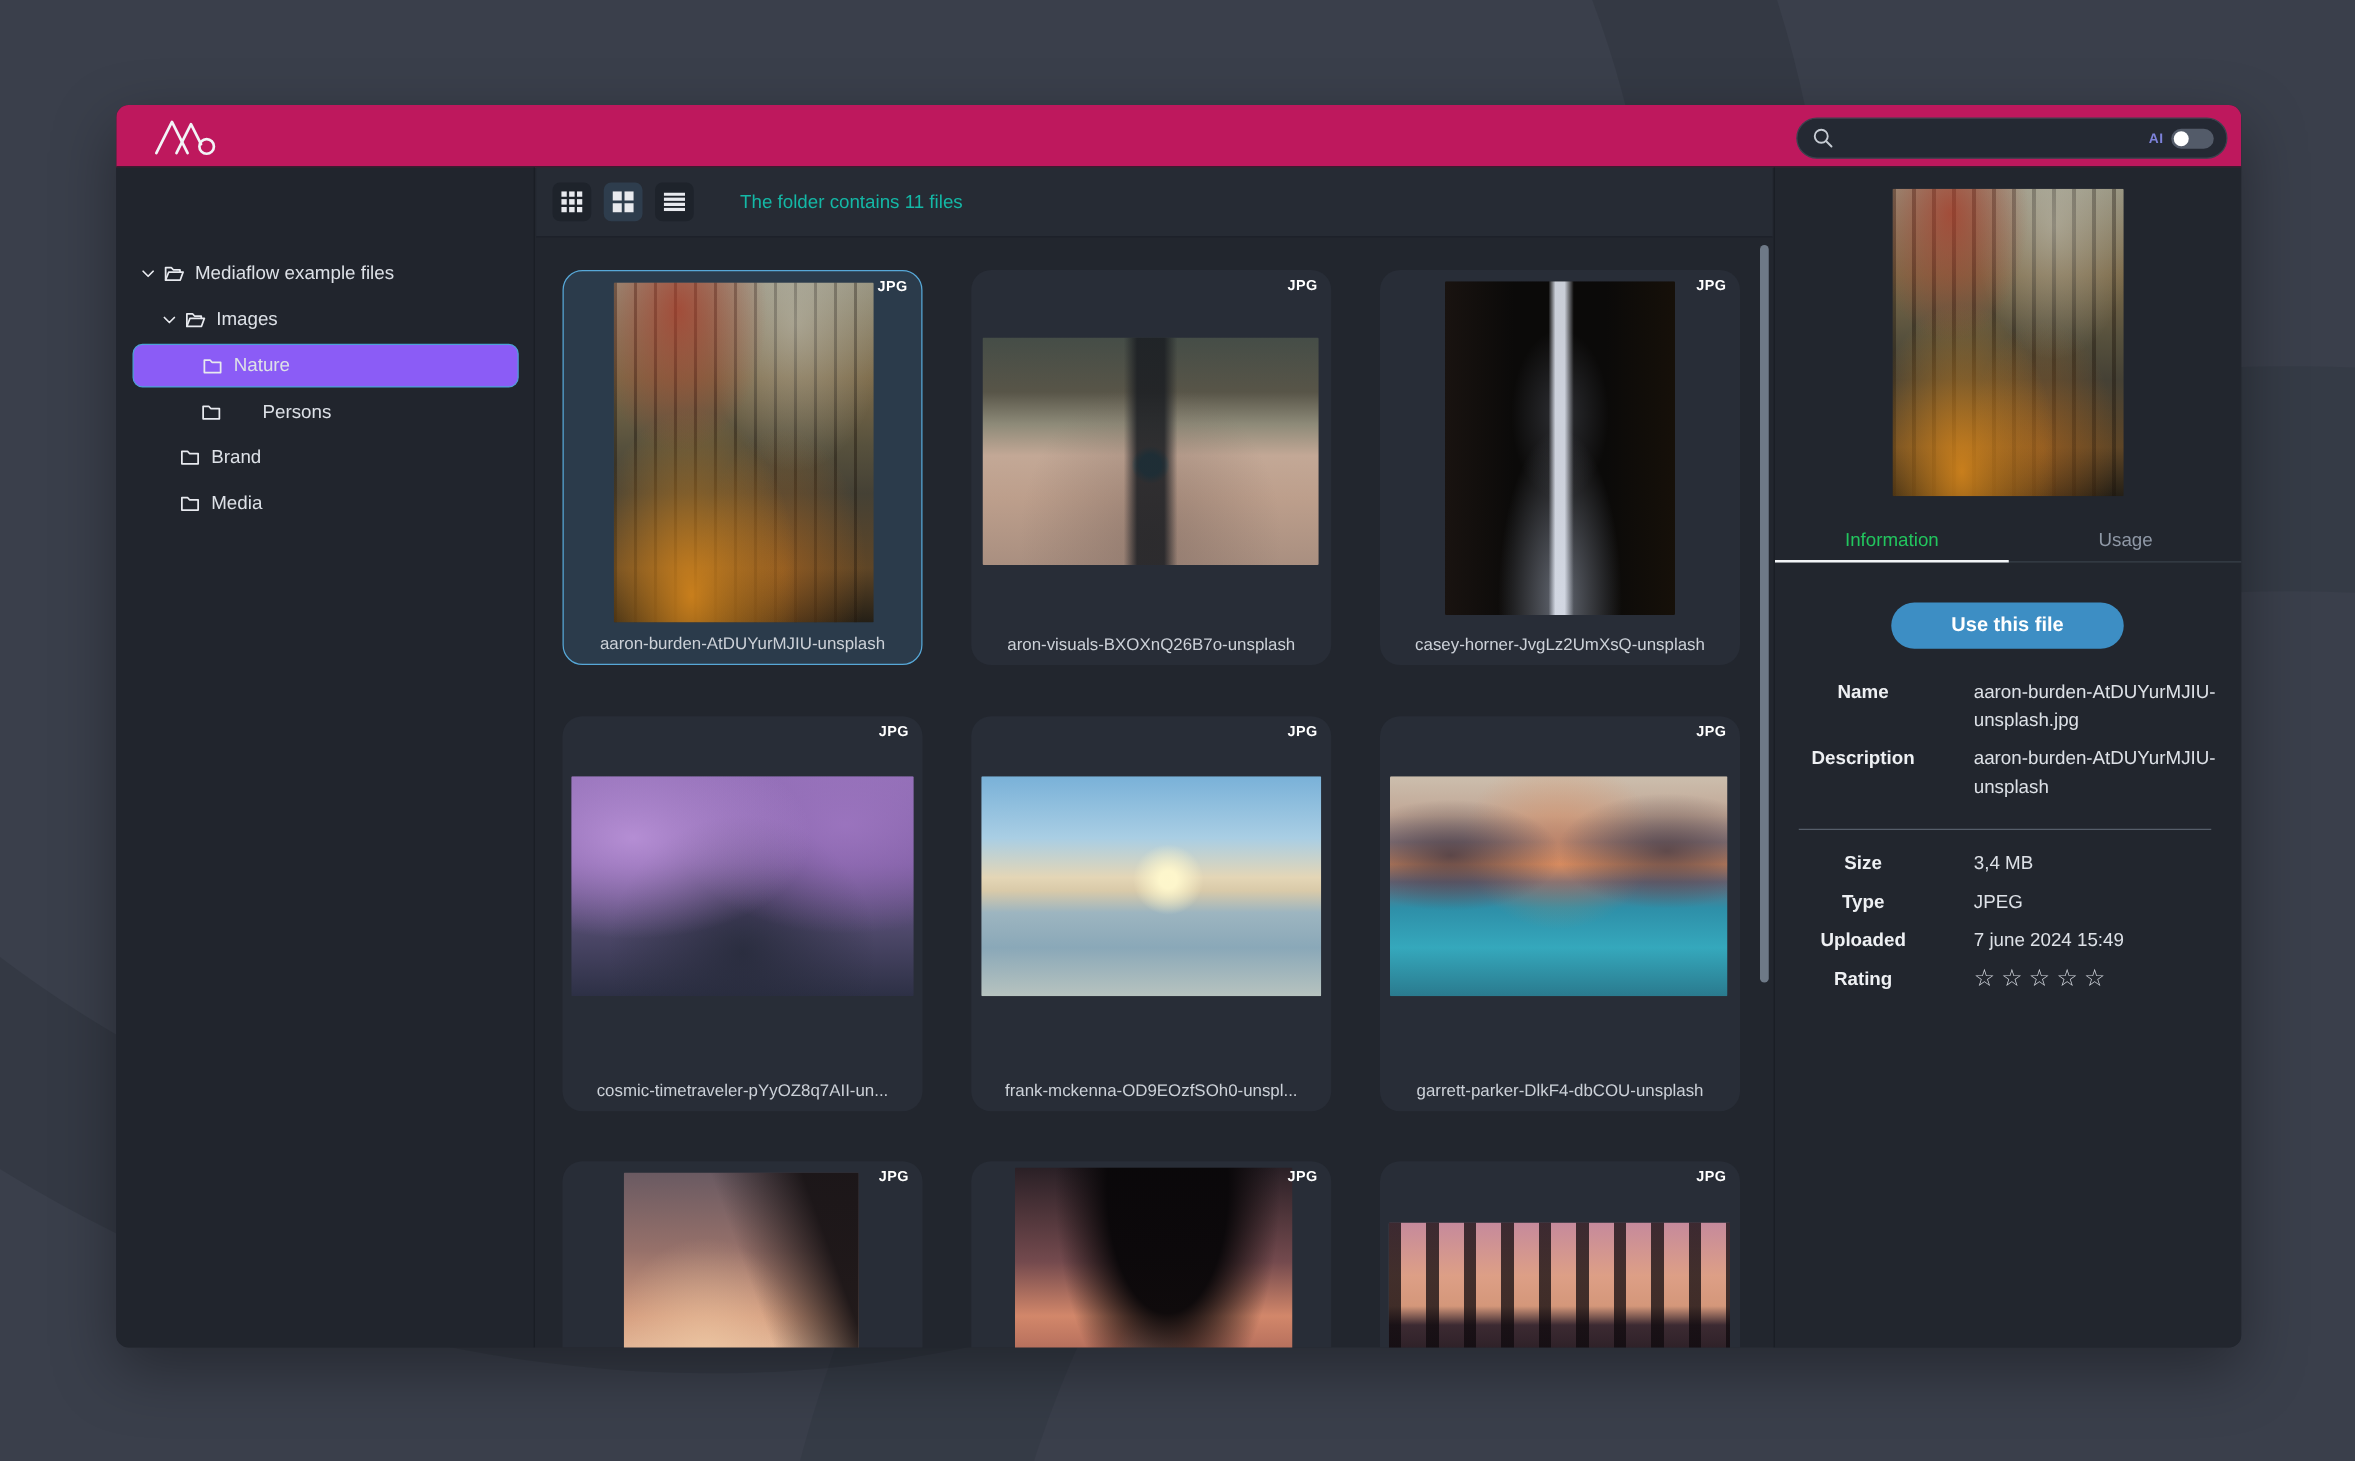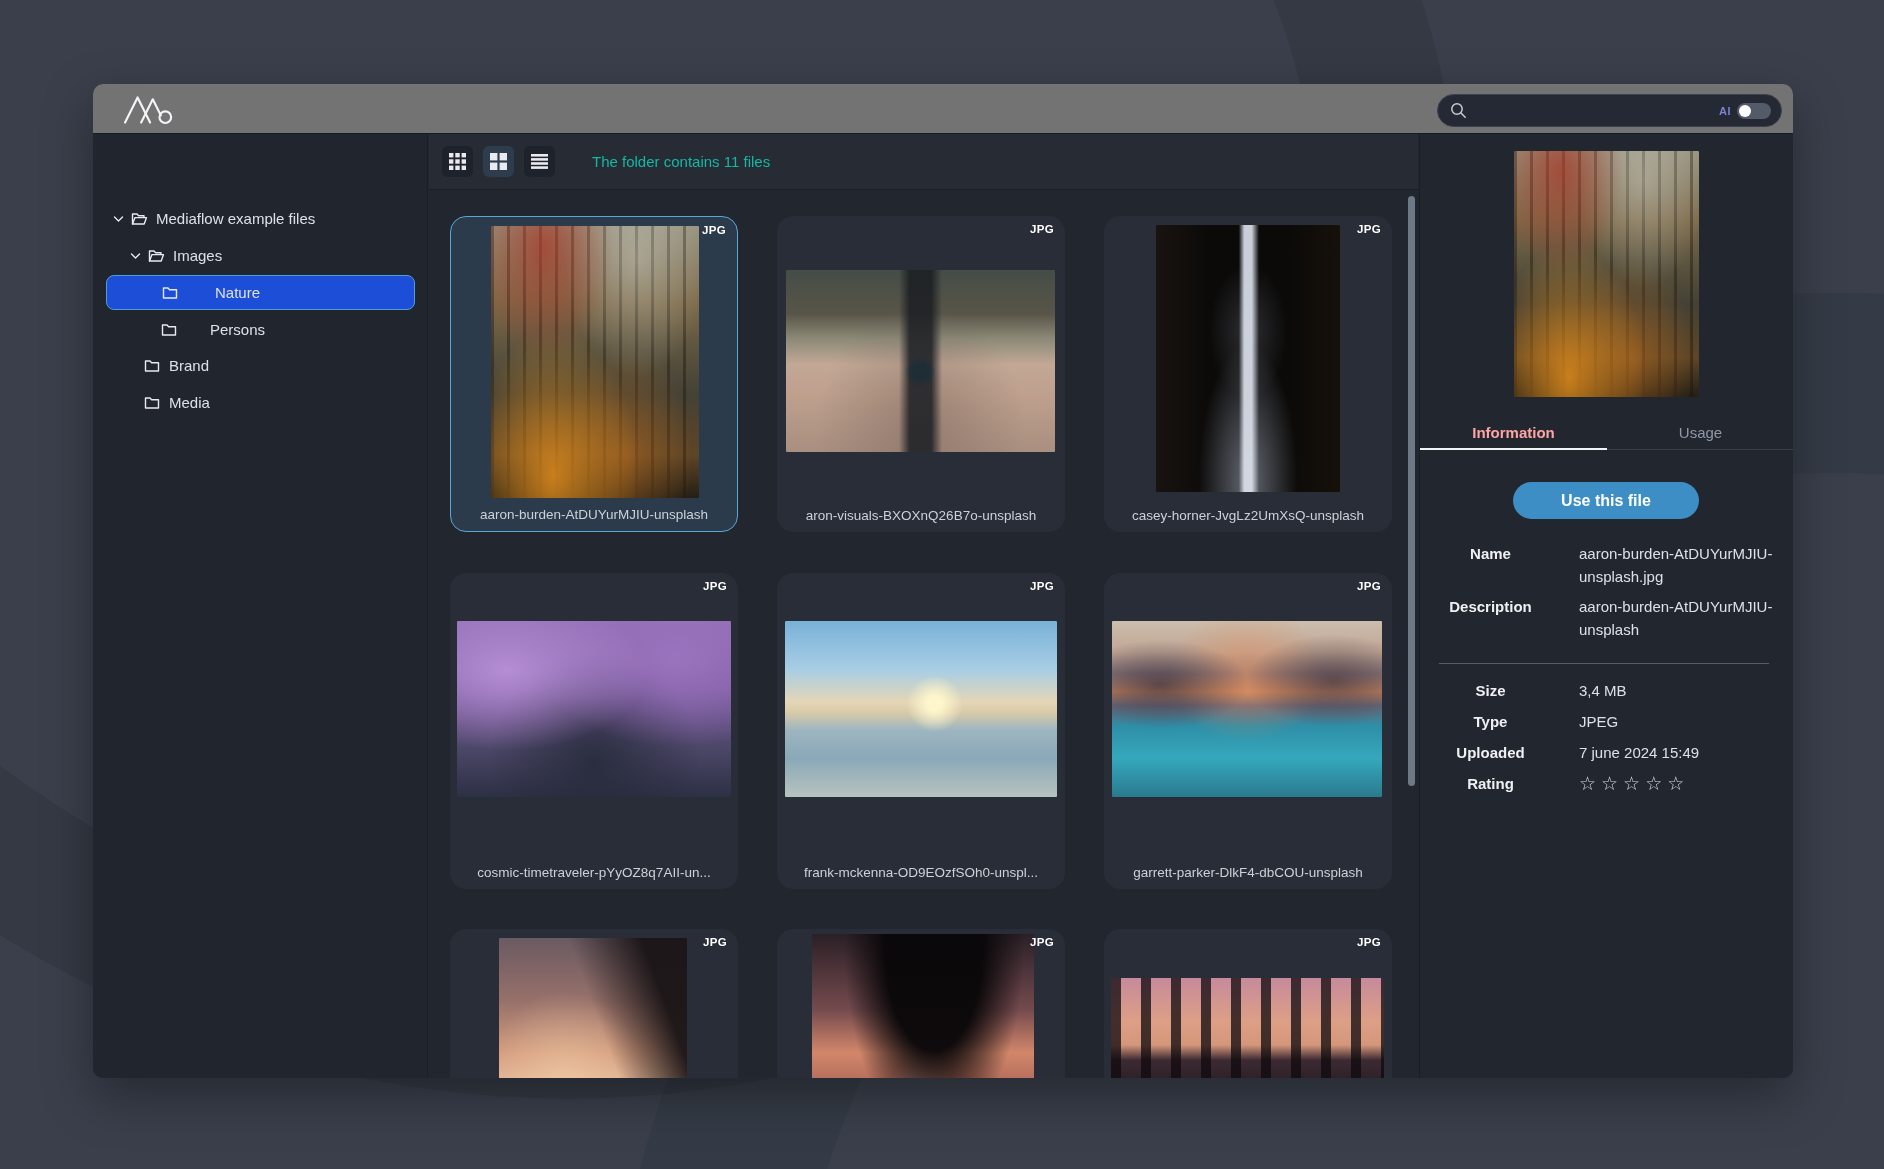--- a/index.html
+++ b/index.html
@@ -19,21 +19,21 @@
   .stage::before { width:1700px; height:1500px; left:-500px; top:-700px; transform:rotate(25deg); }
   .stage::after  { width:2000px; height:1800px; left:600px;  top:300px;  transform:rotate(-15deg); border-width:180px; border-color:rgba(28,31,40,.12); }
 
   .window {
     position:absolute; left:93px; top:84px; width:1700px; height:994px;
     background:#22262e; border-radius:10px; overflow:hidden; z-index:2;
     box-shadow:0 18px 50px rgba(0,0,0,.35);
   }
 
   
-  .header { position:absolute; left:0; top:0; width:1700px; height:50px; background:#737373; border-bottom:1px solid #171b22; }
+  .header { position:absolute; left:0; top:0; width:1700px; height:50px; background:#be185d; border-bottom:1px solid #171b22; }
   .logo { position:absolute; left:27px; top:9px; width:62px; height:34px; }
   .logo svg { width:100%; height:100%; }
 
   .search {
     position:absolute; left:1344px; top:10px; width:345px; height:33px;
     background:#242933; border:1.5px solid #3b424e; border-radius:17px;
     display:flex; align-items:center; padding:0 10px 0 12px;
   }
   .search svg { flex:0 0 auto; }
   .search input {
@@ -46,21 +46,21 @@
 
   
   .sidebar { position:absolute; left:0; top:50px; width:335px; height:944px; background:#21252d; border-right:1px solid #1a1e25; }
   .tree-row {
     position:absolute; height:35px; left:13px; width:309px;
     display:flex; align-items:center; color:#dde1e7; font-size:15px; cursor:pointer;
     border-radius:8px;
   }
   .tree-row .chev { display:inline-flex; width:12px; margin-right:6px; }
   .tree-row .ficon { display:inline-flex; width:17px; margin-right:8px; }
-  .tree-row.selected { background:#1d4ed8; border:1.5px solid #4da0d6;gap:28px; }
+  .tree-row.selected { background:#8b5cf6; border:1.5px solid #4da0d6; }
   .r1 { top:67px; padding-left:7px; }
   .r2 { top:104px; padding-left:24px; }
   .r3 { top:141px; padding-left:55px; }
   .r4 { top:178px; padding-left:55px;gap:24px; }
   .r5 { top:214px; padding-left:38px; }
   .r6 { top:251px; padding-left:38px; }
 
   
   .main-toolbar {
     position:absolute; left:336px; top:50px; width:989px; height:56px;
@@ -155,21 +155,21 @@
       repeating-linear-gradient(90deg, rgba(14,9,13,.75) 0 10px, rgba(0,0,0,0) 10px 30px),
       linear-gradient(180deg, #c68a9c 0%, #dd9f86 28%, #d4977a 44%, #3c2a32 54%, #241a20 76%, #39292e 100%);
   }
 
   
   .panel { position:absolute; left:1326px; top:50px; width:374px; height:944px; background:#22262e; border-left:1px solid #1a1e25; }
   .preview { position:absolute; left:94px; top:17px; width:185px; height:246px; }
 
   .tabs { position:absolute; left:0; top:281px; width:374px; height:35px; display:flex; border-bottom:1px solid #394049; }
   .tab { flex:1; display:flex; align-items:center; justify-content:center; font-size:15px; color:#8f98a6; cursor:pointer; position:relative; }
-  .tab.active { color:#fca5a5;font-weight:bold; }
+  .tab.active { color:#22c55e; }
   .tab.active::after { content:""; position:absolute; left:0; right:0; bottom:-1px; height:2px; background:#f2f4f7; }
 
   .use-btn {
     position:absolute; left:93px; top:348px; width:186px; height:37px;
     border:none; border-radius:19px; background:#3d8ec4; color:#fff;
     font:bold 16px "Liberation Sans", sans-serif; cursor:pointer;
   }
 
   .fields { position:absolute; left:4px; top:408px; width:366px; }
   .frow { display:flex; margin-bottom:7px; }

